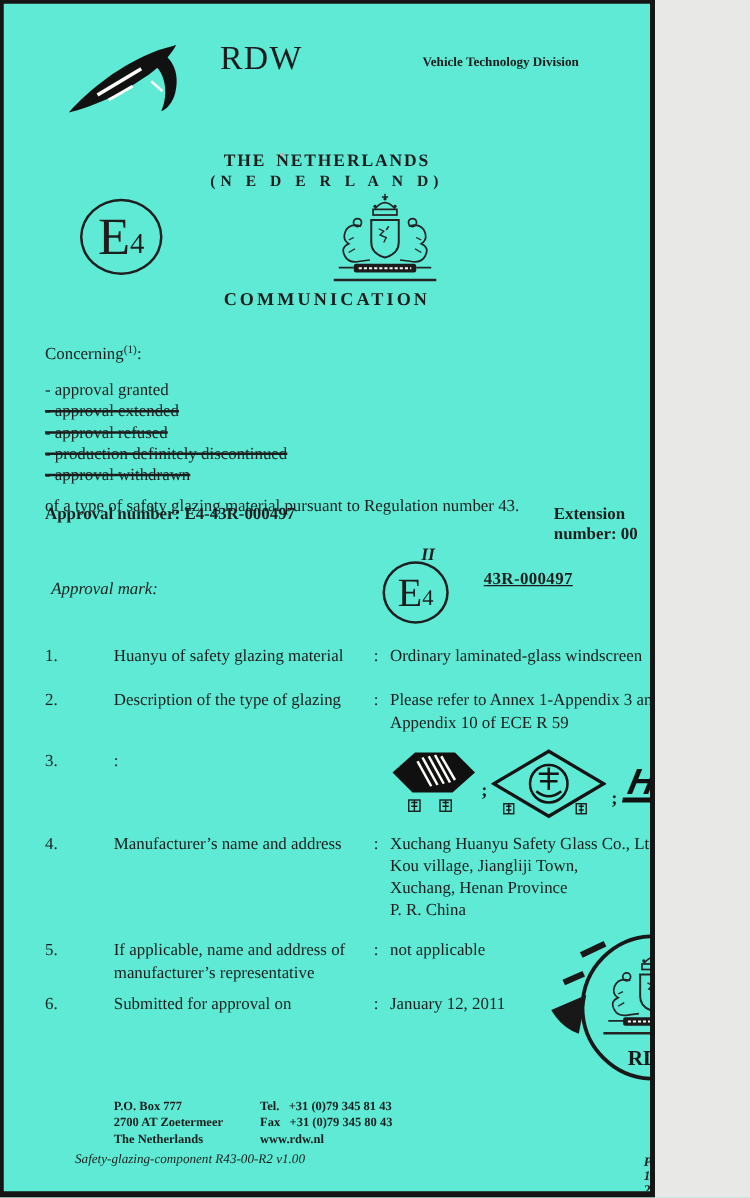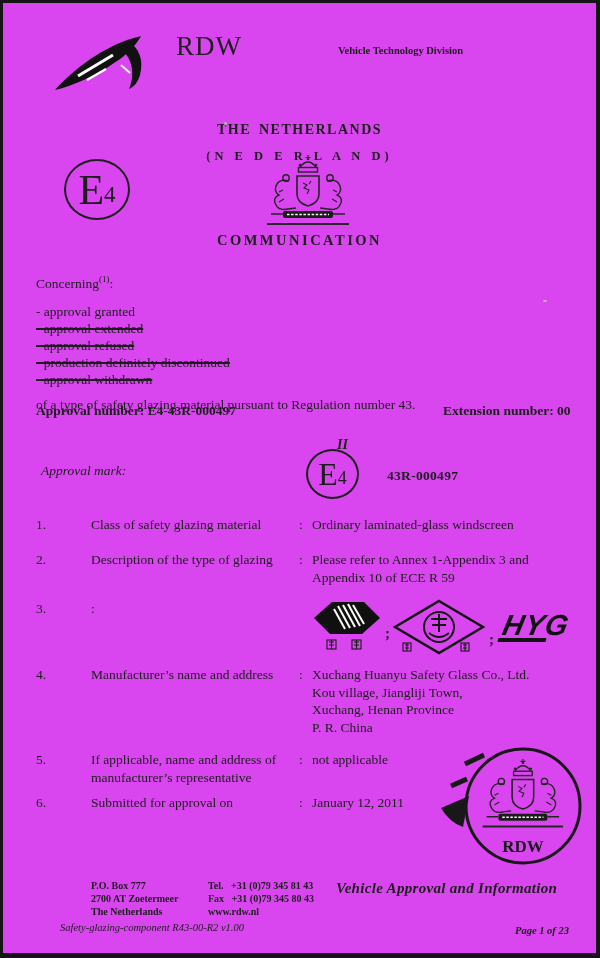--- a/index.html
+++ b/index.html
@@ -1,27 +1,27 @@
 <!DOCTYPE html>
 <html><head>
 <meta charset="utf-8">
 <style>
   html,body{margin:0;padding:0;background:#e8e8e6;}
   #page{
-    position:relative; width:600px; height:958px; box-sizing:border-box;
-    background:#d946ef; border:solid #151515; border-width:3px 4px 5px 3px;
+    position:relative; width:524px; height:958px; box-sizing:border-box;
+    background:#5eead4; border:solid #151515; border-width:3px 4px 5px 3px;
     font-family:"Liberation Serif", serif; color:#1d1d1d; overflow:hidden;
   }
   .abs{position:absolute;}
   
   .brand{left:173px; top:28px; font-size:27px; letter-spacing:1px;}
   .division{left:335px; top:42px; font-size:10.5px; font-weight:bold;}
   
   .neth{left:0; top:119px; width:100%; text-align:center; font-weight:bold; font-size:14px; letter-spacing:1.5px; word-spacing:3px;}
-  .nederland{left:0; top:135px; width:100%; text-align:center; font-weight:bold; font-size:12.5px; letter-spacing:4px;margin-top:11px;}
+  .nederland{left:0; top:135px; width:100%; text-align:center; font-weight:bold; font-size:12.5px; letter-spacing:4px;}
   .communication{left:0; top:229px; width:100%; text-align:center; font-weight:bold; font-size:14.5px; letter-spacing:2.5px;}
   
   .roundel{box-sizing:border-box; border:2.5px solid #1f1f1f; border-radius:50%;
     display:flex; align-items:center; justify-content:center; background:transparent;}
   .roundel-large{left:61px; top:156px; width:66px; height:61px;}
   .roundel-large .e-letter{font-size:42px; line-height:1; font-weight:normal;}
   .roundel-large .e-digit{font-size:23px; line-height:1; margin-top:9px;}
   .roundel-small{left:303px; top:446px; width:53px; height:50px; border-width:2px;}
   .roundel-small .e-letter{font-size:32px; line-height:1;}
   .roundel-small .e-digit{font-size:18px; line-height:1; margin-top:7px;}
@@ -30,21 +30,21 @@
   .c-head{margin:0 0 11px 0;}
   .c-head sup{font-size:9px;}
   .c-item{margin:0;}
   .struck{text-decoration:line-through; text-decoration-thickness:1.5px;}
   .c-closing{margin:8px 0 0 0;}
   
   .approval-number{left:33px; top:400px; font-size:13.5px; font-weight:bold;}
   .extension-number{left:440px; top:400px; font-size:13.5px; font-weight:bold;}
   .mark-label{left:38px; top:460px; font-size:13.5px; font-style:italic;}
   .roman{left:334px; top:434px; font-size:14px; font-style:italic; font-weight:bold;}
-  .mark-code{left:384px; top:465px; font-size:13.5px; font-weight:bold; letter-spacing:.3px;}
+  .mark-code{left:384px; top:452px; font-size:13.5px; font-weight:bold; letter-spacing:.3px;text-decoration:underline;}
   
   .field{left:33px; width:545px; display:flex; font-size:13.5px; line-height:17.5px;}
   .f-no{width:55px;}
   .f-label{width:208px; white-space:pre-line;}
   .f-colon{width:13px;}
   .f-text{flex:1; white-space:pre-line;}
   .f1{top:513px;} .f2{top:548px;} .f3{top:597px;} .f4{top:663px;} .f5{top:748px;} .f6{top:791px;}
   
   .tm-sep{font-size:15px; font-weight:bold;}
   
@@ -131,21 +131,21 @@
   <div class="abs mark-label">Approval mark:</div>
   <div class="abs roman">II</div>
   <div class="abs roundel roundel-small">
     <span class="e-letter">E</span>
     <span class="e-digit">4</span>
   </div>
   <div class="abs mark-code">43R-000497</div>
 
   <div class="abs field f1">
     <span class="f-no">1.</span>
-    <span class="f-label">Class of safety glazing material</span>
+    <span class="f-label">Huanyu of safety glazing material</span>
     <span class="f-colon">:</span>
     <span class="f-text">Ordinary laminated-glass windscreen</span>
   </div>
   <div class="abs field f2">
     <span class="f-no">2.</span>
     <span class="f-label">Description of the type of glazing</span>
     <span class="f-colon">:</span>
     <span class="f-text">Please refer to Annex 1-Appendix 3 and
 Appendix 10 of ECE R 59</span>
   </div>
@@ -228,19 +228,18 @@
     </g>
     <text x="84" y="118" text-anchor="middle" font-family="Liberation Serif, serif" font-weight="bold" font-size="17" fill="#181818">RDW</text>
   </svg>
 
   <div class="abs foot-col foot-col1">P.O. Box 777
 2700 AT Zoetermeer
 The Netherlands</div>
   <div class="abs foot-col foot-col2">Tel.   +31 (0)79 345 81 43
 Fax   +31 (0)79 345 80 43
 www.rdw.nl</div>
-  <div class="abs tagline">Vehicle Approval and Information</div>
   <div class="abs docref">Safety-glazing-component R43-00-R2 v1.00</div>
   <div class="abs pageno">Page 1 of 23</div>
 
   <div class="abs speck" style="left:221px; top:119px; width:3px; height:3px;"></div>
   <div class="abs speck" style="left:540px; top:297px; width:4px; height:2px;"></div>
 </div>
 
 </body></html>

